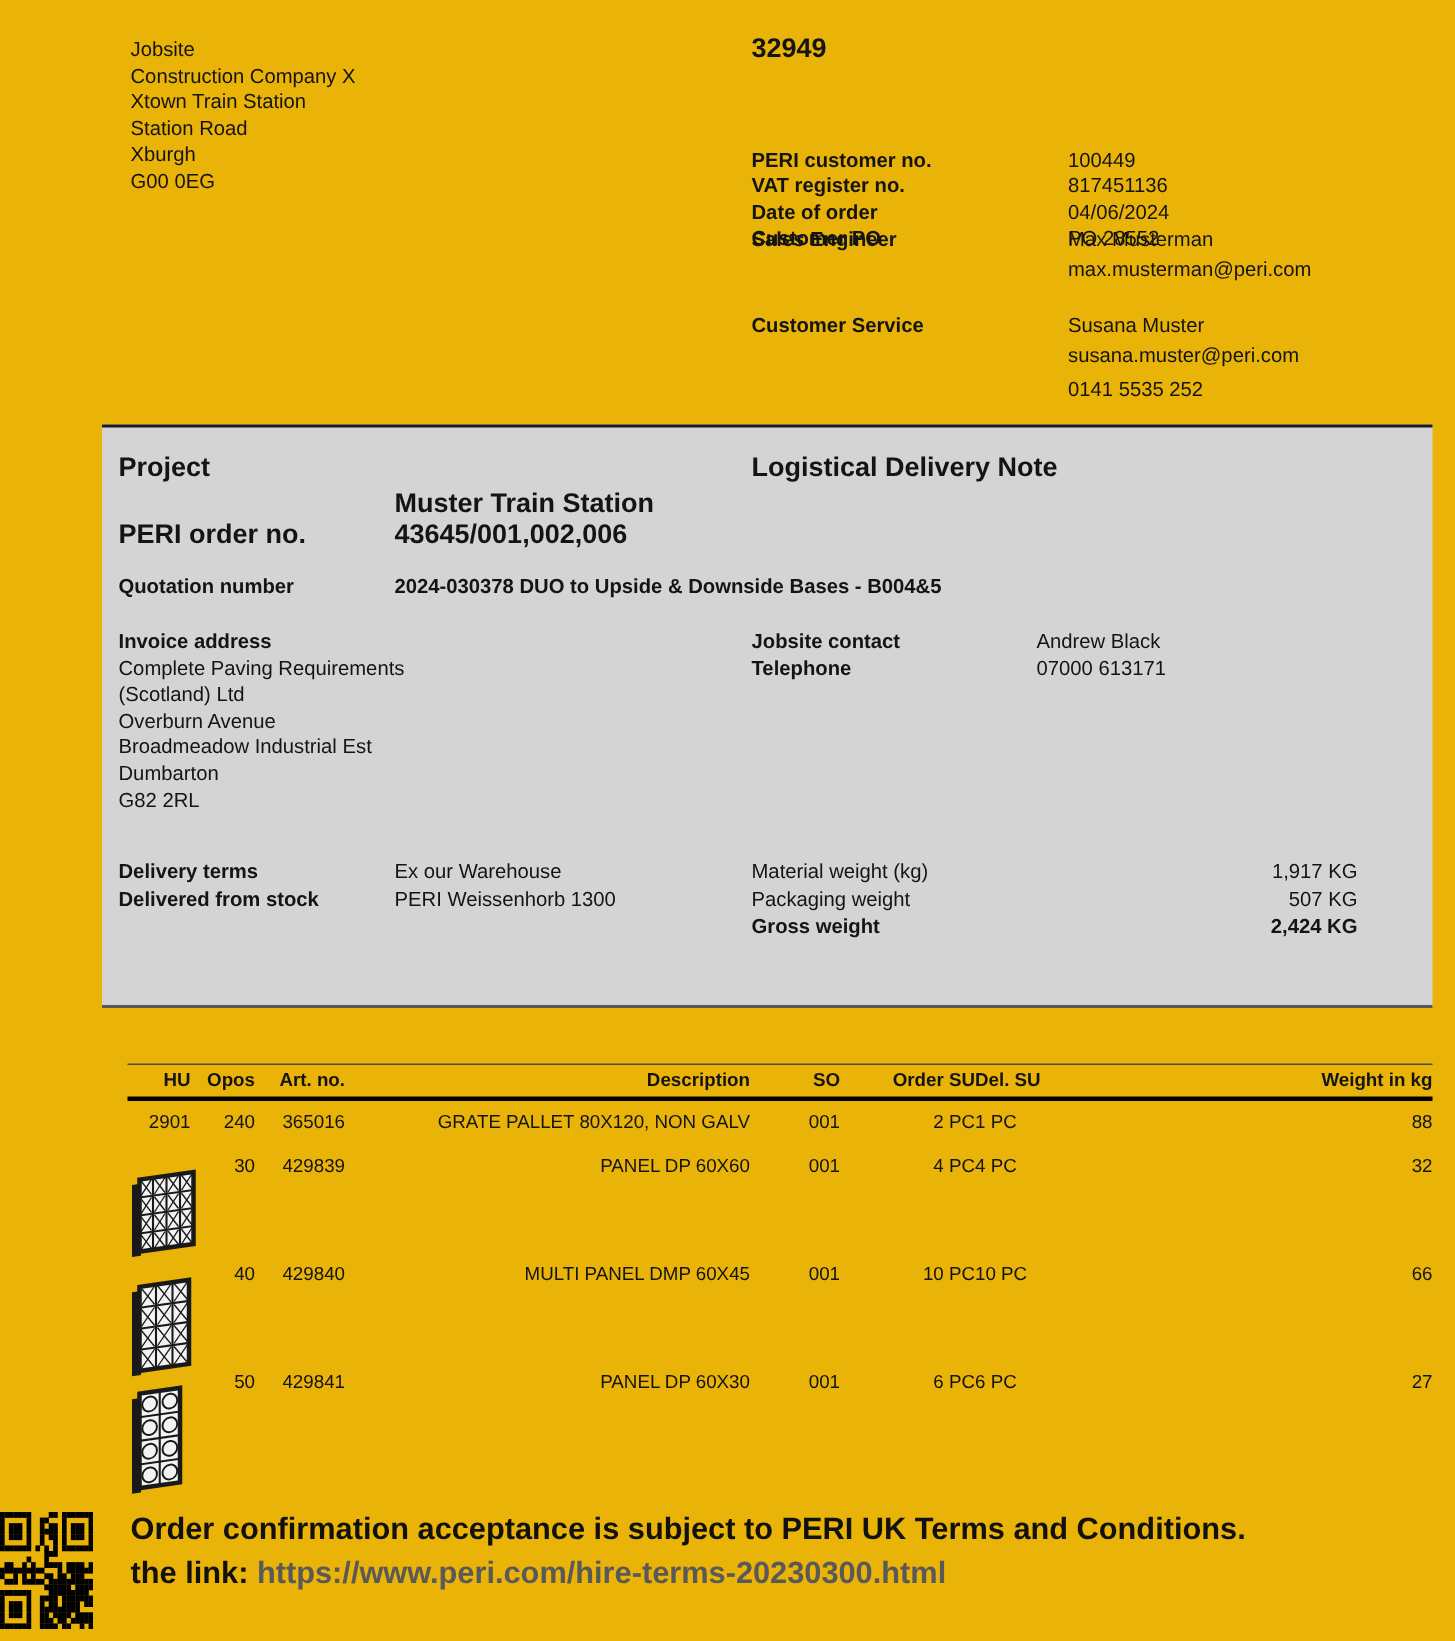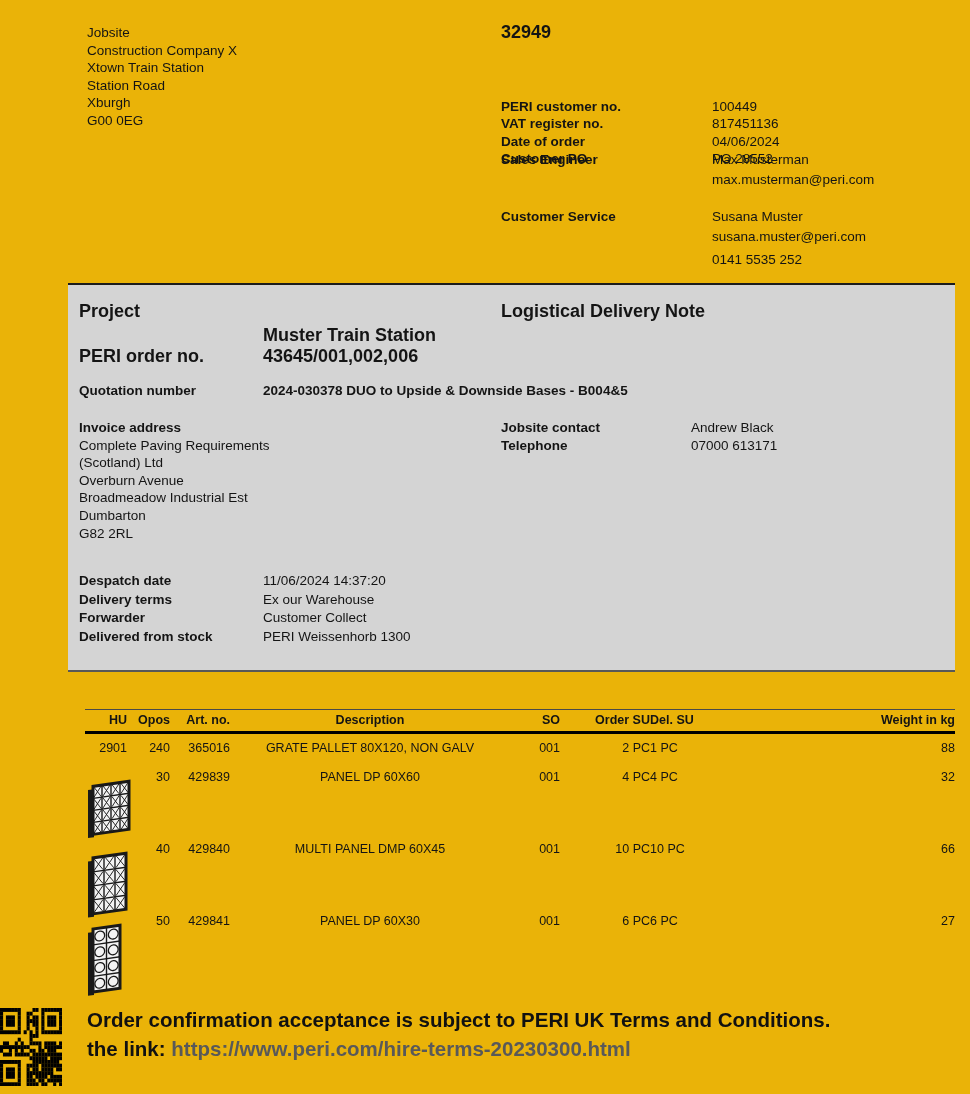--- a/index.html
+++ b/index.html
@@ -44,21 +44,21 @@
   .items{position:absolute;left:85px;top:709px;width:870px;font-size:12.5px;}
   .thead{display:flex;font-weight:bold;border-top:1px solid #4a4a4a;border-bottom:3px solid #000;
          padding:3px 0 4px 0;}
   .trow{display:flex;position:relative;padding-top:7px;box-sizing:border-box;}
   .trow.h-sm{height:29px;}
   .trow.h-lg{height:72px;}
   .trow.h-xl{height:82px;}
   .c-hu{width:42px;text-align:right;}
   .c-opos{width:43px;text-align:right;}
   .c-art{width:60px;text-align:right;}
-  .c-desc{width:270px;text-align:center;padding-left:10px;box-sizing:border-box;}
+  .c-desc{width:270px;text-align:right;padding-left:10px;box-sizing:border-box;}
   .c-so{width:60px;text-align:right;}
   .c-osu{width:90px;text-align:right;}
   .c-dsu{width:100px;text-align:left;}
   .c-wt{width:205px;text-align:right;}
   .row-icon{position:absolute;left:0;top:16px;}
 
   
   .qr{position:absolute;left:0;top:1008px;}
   .footer-terms{position:absolute;left:87px;top:1006px;font-size:20.5px;font-weight:bold;
                 line-height:28.5px;color:#111;}
@@ -144,37 +144,43 @@
         <span>Andrew Black</span>
       </div>
       <div class="contact2-row">
         <span class="c-label">Telephone</span>
         <span>07000 613171</span>
       </div>
     </div>
 
     <div class="gb-abs" style="left:11px;top:287px;">
       <div class="despatch-row">
-        <span class="d-label">Despatch date</span>
-        <span>11/06/2024 14:37:20</span>
-      </div>
-      <div class="despatch-row">
         <span class="d-label">Delivery terms</span>
         <span>Ex our Warehouse</span>
-      </div>
-      <div class="despatch-row">
-        <span class="d-label">Forwarder</span>
-        <span>Customer Collect</span>
       </div>
       <div class="despatch-row">
         <span class="d-label">Delivered from stock</span>
         <span>PERI Weissenhorb 1300</span>
       </div>
     </div>
 
+    <div class="gb-abs weights-block" style="left:433px;top:287px;">
+      <div class="weight-row">
+        <span class="w-label">Material weight (kg)</span>
+        <span class="w-value">1,917 KG</span>
+      </div>
+      <div class="weight-row">
+        <span class="w-label">Packaging weight</span>
+        <span class="w-value">507 KG</span>
+      </div>
+      <div class="weight-row bold-row">
+        <span class="w-label">Gross weight</span>
+        <span class="w-value">2,424 KG</span>
+      </div>
+    </div>
   </div>
 
   <div class="items">
     <div class="thead">
       <span class="c-hu">HU</span>
       <span class="c-opos">Opos</span>
       <span class="c-art">Art. no.</span>
       <span class="c-desc">Description</span>
       <span class="c-so">SO</span>
       <span class="c-osu">Order SU</span>

